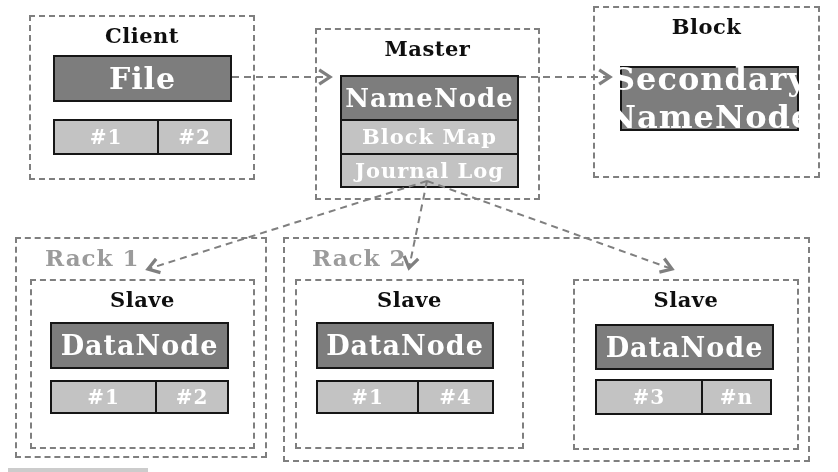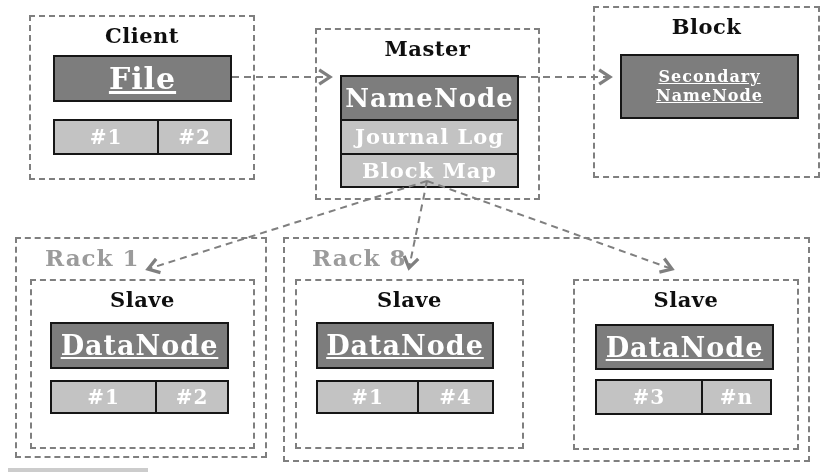--- a/index.html
+++ b/index.html
@@ -37,24 +37,23 @@
     background: #7d7d7d;
     border: 2px solid #161616;
     box-sizing: border-box;
     color: #ffffff;
     display: flex;
     align-items: center;
     justify-content: center;
     text-align: center;
     font-size: 27px;
     letter-spacing: 1px;
-    text-decoration: underline;
   }
   .node.file { font-size: 30px; }
-  .node.secondary { font-size: 16px; line-height: 1.18; }
+  .node.secondary { font-size: 32px; line-height: 1.18; margin-top: 12px; }
   .node.secondary span { display: block; }
   .stack {
     position: absolute;
     border: 2px solid #161616;
     box-sizing: border-box;
     display: flex;
     flex-direction: column;
   }
   .stack-row {
     display: flex;
@@ -107,22 +106,22 @@
     <div class="blocks" style="left:22px; top:102px; width:179px; height:36px;">
       <div class="block-cell" style="width:58.5%;">#1</div>
       <div class="block-cell second" style="width:41.5%;">#2</div>
     </div>
   </div>
 
   <div class="group" style="left:315px; top:8px; width:225px; height:172px;margin-top:20px;">
     <div class="group-title">Master</div>
     <div class="stack" style="left:23px; top:45px; width:179px; height:113px;">
       <div class="stack-row dark">NameNode</div>
+      <div class="stack-row light">Block Map</div>
       <div class="stack-row light">Journal Log</div>
-      <div class="stack-row light">Block Map</div>
     </div>
   </div>
 
   <div class="group" style="left:593px; top:6px; width:227px; height:172px;">
     <div class="group-title">Block</div>
     <div class="node secondary" style="left:25px; top:46px; width:179px; height:65px;">
       <div>
         <span>Secondary</span>
         <span>NameNode</span>
       </div>
@@ -135,21 +134,21 @@
       <div class="group-title">Slave</div>
       <div class="node" style="left:18px; top:41px; width:179px; height:47px;">DataNode</div>
       <div class="blocks" style="left:18px; top:99px; width:179px; height:34px;">
         <div class="block-cell" style="width:59%;">#1</div>
         <div class="block-cell second" style="width:41%;">#2</div>
       </div>
     </div>
   </div>
 
   <div class="group" style="left:283px; top:237px; width:527px; height:225px;">
-    <div class="rack-label" style="left:27px; top:5px;">Rack 8</div>
+    <div class="rack-label" style="left:27px; top:5px;">Rack 2</div>
 
     <div class="group" style="left:10px; top:40px; width:229px; height:170px;">
       <div class="group-title">Slave</div>
       <div class="node" style="left:19px; top:41px; width:178px; height:47px;">DataNode</div>
       <div class="blocks" style="left:19px; top:99px; width:178px; height:34px;">
         <div class="block-cell" style="width:57%;">#1</div>
         <div class="block-cell second" style="width:43%;">#4</div>
       </div>
     </div>
 

